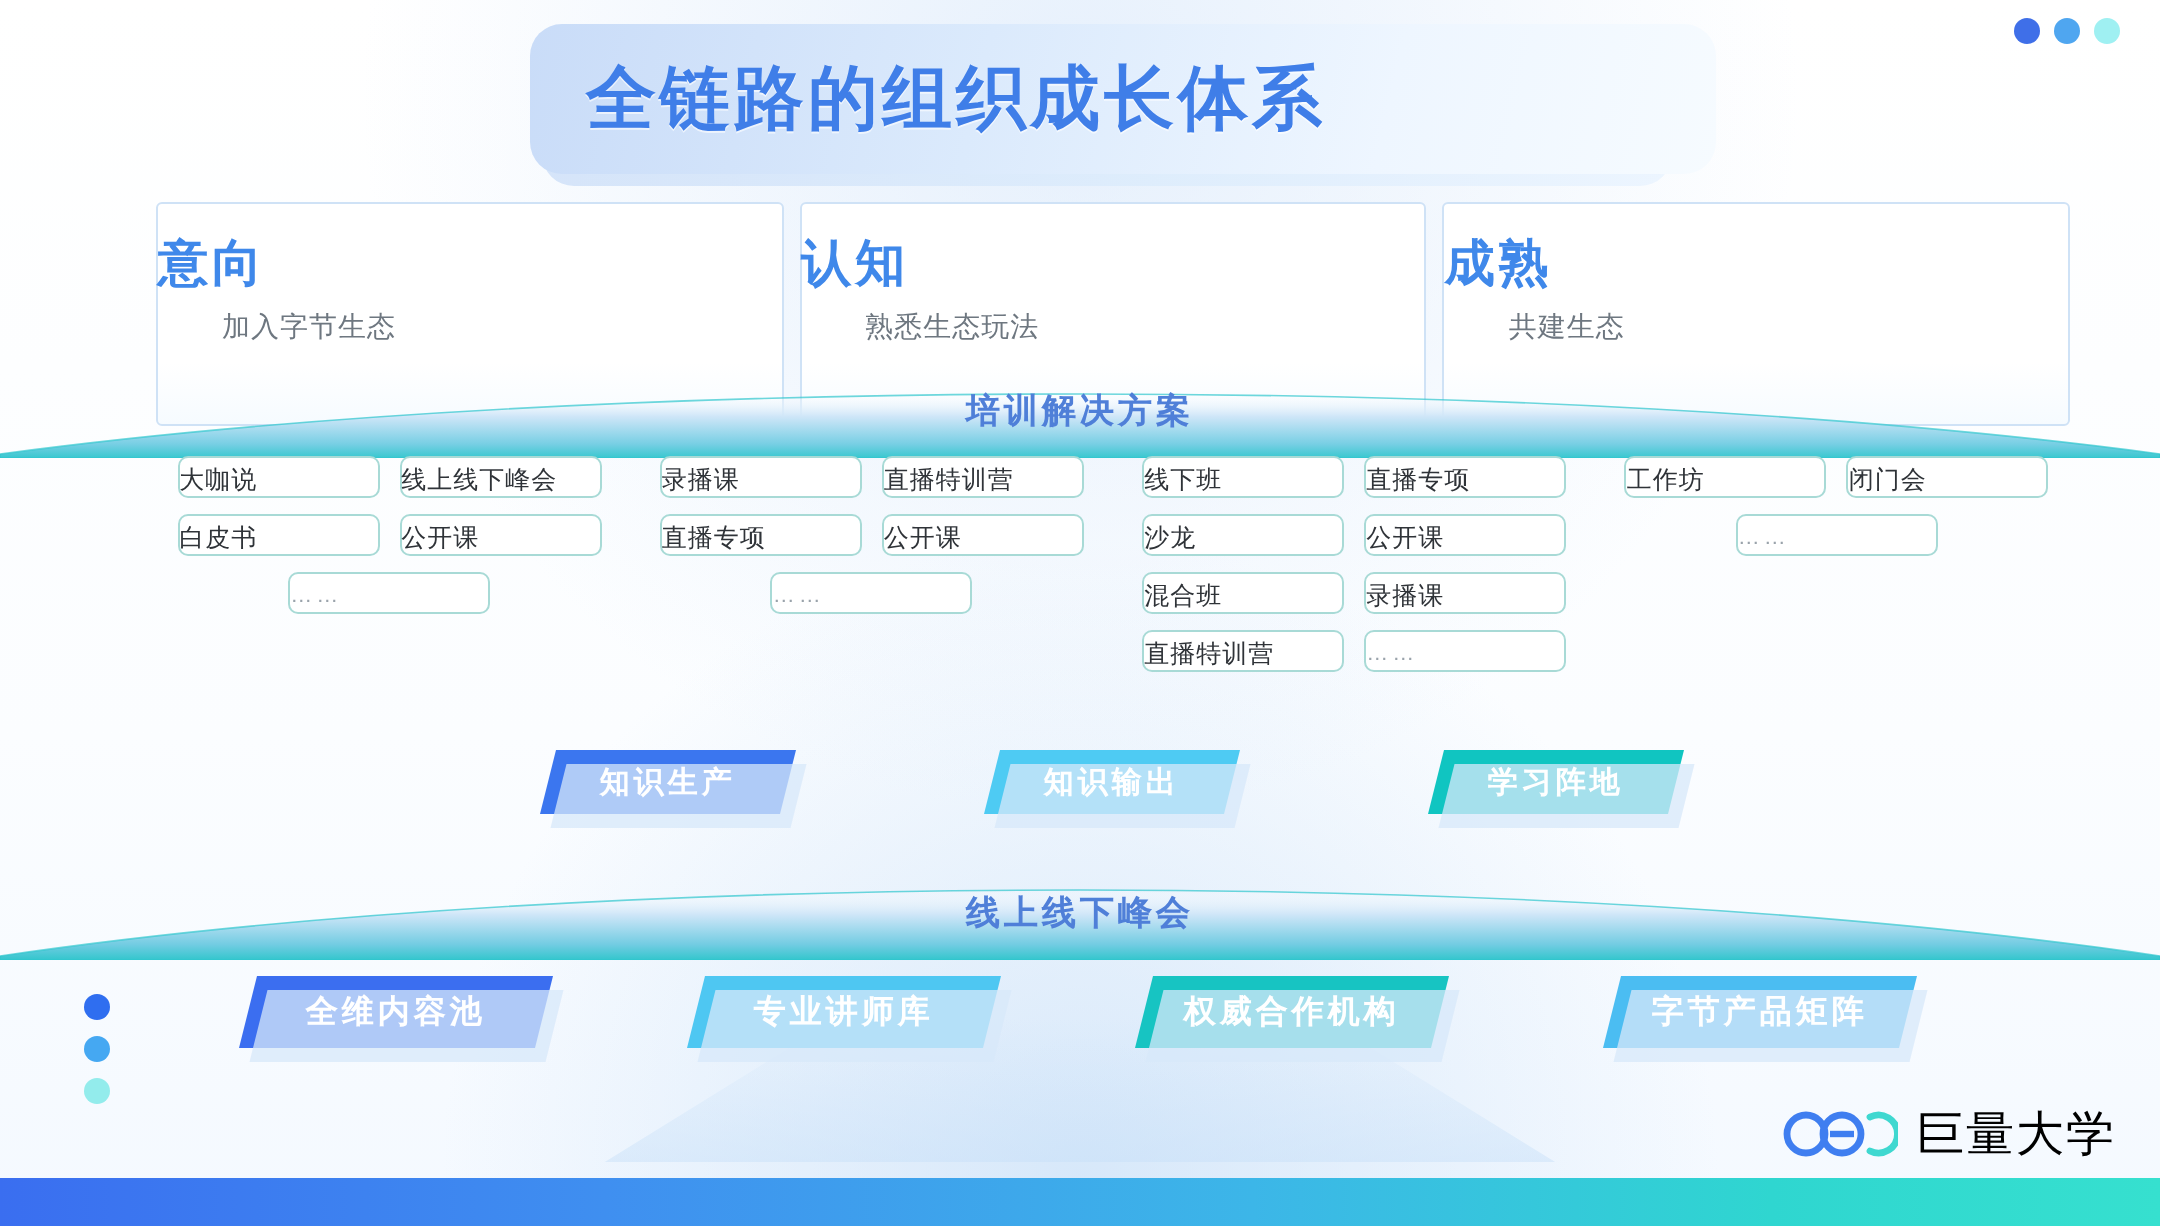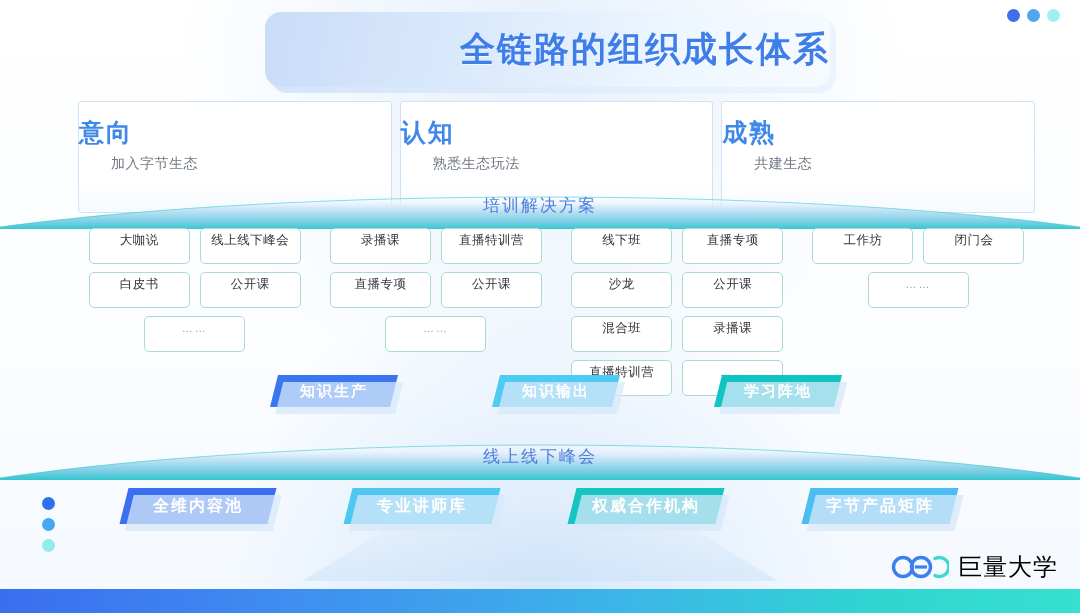--- a/index.html
+++ b/index.html
@@ -75,21 +75,22 @@
     opacity: .85;
   }
   .title-box {
     position: absolute;
     left: 0; top: 0;
     width: 100%; height: 100%;
     border-radius: 16px;
     background: linear-gradient(103deg, #c9dcf8 0%, #dbeafc 38%, #eef6ff 72%, #f6fbff 100%);
     display: flex;
     align-items: center;
-    justify-content: flex-end;
+    justify-content: flex-start;
+    padding-left: 28px;
   }
   .title-text {
     font-size: 35px;
     font-weight: bold;
     letter-spacing: 2px;
     color: #3f7ee8;
     text-shadow: 0 1px 0 rgba(255,255,255,.6);
   }
 
   
@@ -133,21 +134,21 @@
     width: 1080px;
   }
   .band svg { display: block; width: 1080px; }
   .band-label {
     position: absolute;
     left: 0; right: 0;
     text-align: center;
     font-size: 17px;
     color: #4f7fd8;
     letter-spacing: 2px;
-    font-weight: normal;
+    font-weight: bold;
   }
   #band-training { top: 181px; height: 48px; }
   #band-training .band-label { top: 13px; }
   #band-platform { top: 428px; height: 52px; }
   #band-platform .band-label { top: 17px; }
 
   
   .chips-area {
     position: absolute;
     left: 78px; top: 228px;
@@ -163,23 +164,22 @@
   }
   .chip-row {
     display: flex;
     gap: 10px;
     margin-bottom: 8px;
     justify-content: center;
     width: 100%;
   }
   .chip {
     width: 101px;
-    height: 36px;
+    height: 21px;
     line-height: 23px;
-    text-align: center;
     border: 1px solid #a8dad6;
     border-radius: 5px;
     background: #ffffff;
     font-size: 12.5px;
     color: #2f3338;
     letter-spacing: .5px;
     box-sizing: border-box;
     white-space: nowrap;
   }
   .chip.ellipsis {

